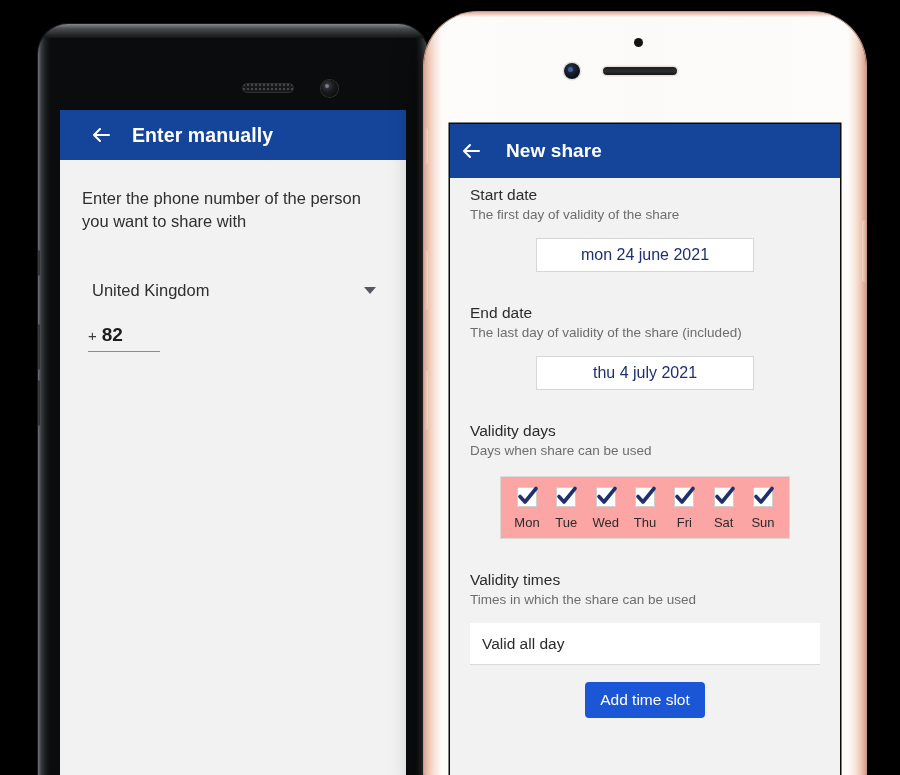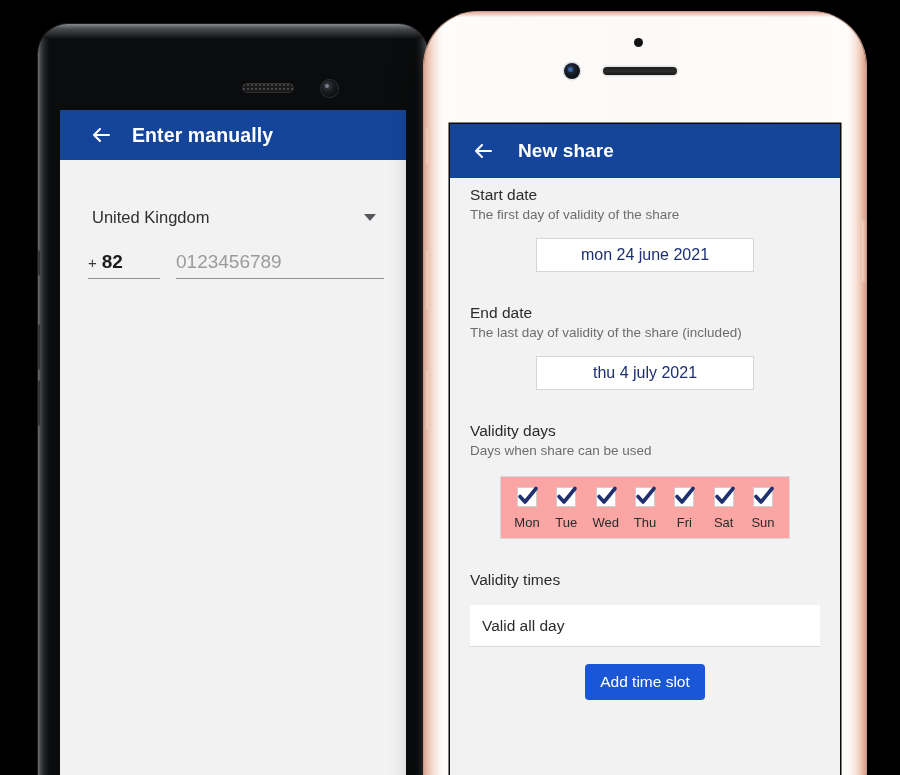--- a/index.html
+++ b/index.html
@@ -186,21 +186,21 @@
   .appbar .back svg { display: block; }
   .appbar .title {
     color: #ffffff;
     font-size: 19px;
     font-weight: 700;
     margin-left: 18px;
     letter-spacing: .1px;
     white-space: nowrap;
   }
   .appbar-left .title { font-size: 19.5px; }
-  .appbar-right { height: 54px; padding-left: 20px; }
+  .appbar-right { height: 54px; padding-left: 8px; }
   .appbar-right .title { font-size: 19px; font-weight: 600; margin-left: 22px; }
 
   
   .left-body {
     padding: 0 22px;
     position: relative;
     height: calc(100% - 50px);
     box-sizing: border-box;
   }
   .prompt {
@@ -370,33 +370,31 @@
             <svg width="24" height="24" viewBox="0 0 24 24" aria-hidden="true">
               <path d="M20 12 H5 M11 6 L5 12 L11 18" fill="none" stroke="#ffffff" stroke-width="2.1" stroke-linecap="round" stroke-linejoin="round"></path>
             </svg>
           </span>
         </div>
         <div class="title">Enter manually</div>
       </div>
 
       <div class="left-body">
 
+        <div class="prompt">Enter the phone number of the person you want to share with</div>
 
         <div class="country-row">
           <span class="cname">United Kingdom</span>
           <span class="caret"></span>
         </div>
 
         <div class="phone-row">
           <div class="cc-field">
             <span class="cc-plus">+</span>
             <span class="cc-num">82</span>
-          </div>
-          <div class="num-field">
-            <span class="ph">0123456789</span>
           </div>
         </div>
 
       </div>
     </div>
   </div>
 
   <div class="phone-right">
     <div class="rim-top"></div>
     <div class="sensor-dot"></div>
@@ -485,20 +483,21 @@
               <div class="cbox">
                 <svg width="26" height="26" viewBox="0 0 26 26">
                   <path d="M5 13.5 L10 19 L21 5.5" fill="none" stroke="#20306E" stroke-width="3.6" stroke-linecap="round" stroke-linejoin="round"></path>
                 </svg>
               </div>
               <div class="day-label">Sun</div>
             </div>
           </div>
 
         <div class="sec-title mt-big">Validity times</div>
+        <div class="sec-sub">Times in which the share can be used</div>
         <div class="allday-field">Valid all day</div>
         <div class="addslot-wrap">
           <button class="addslot-btn">Add time slot</button>
         </div>
 
       </div>
     </div>
   </div>
 
 </div>

